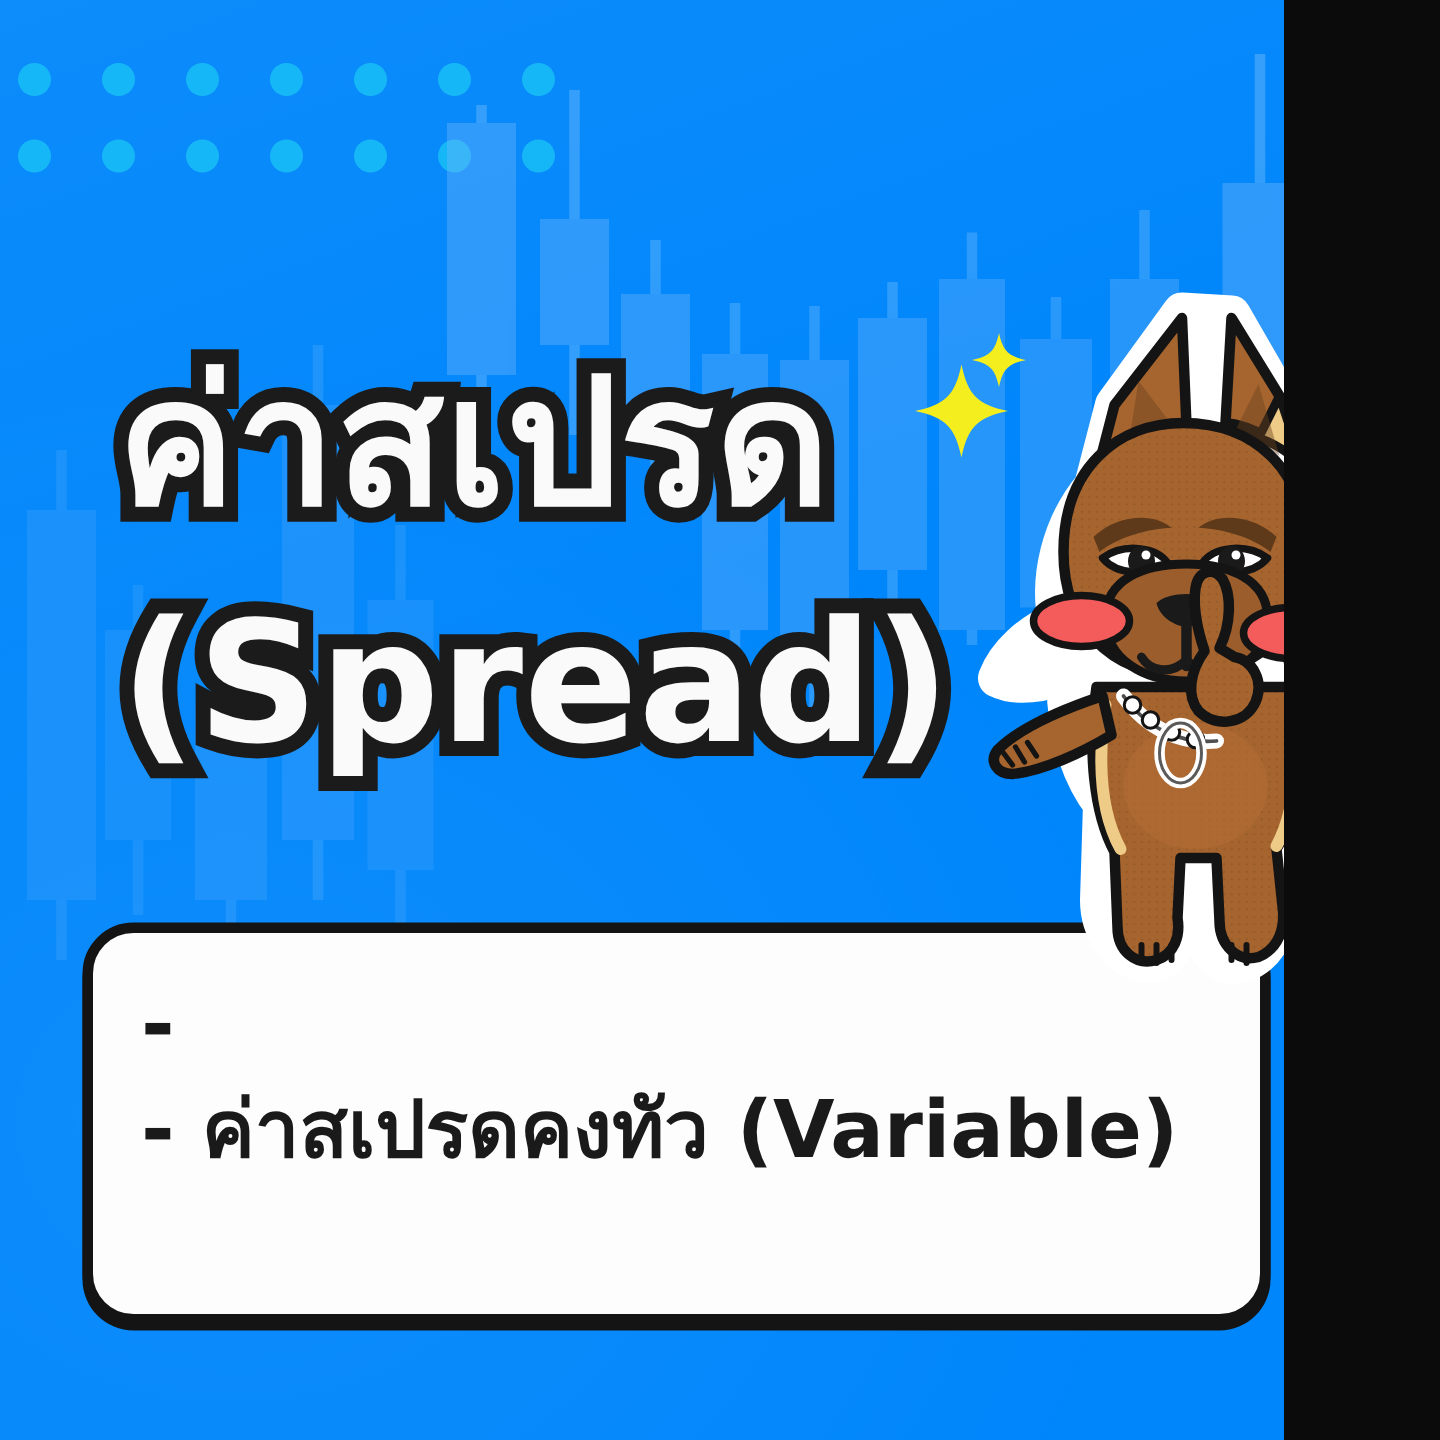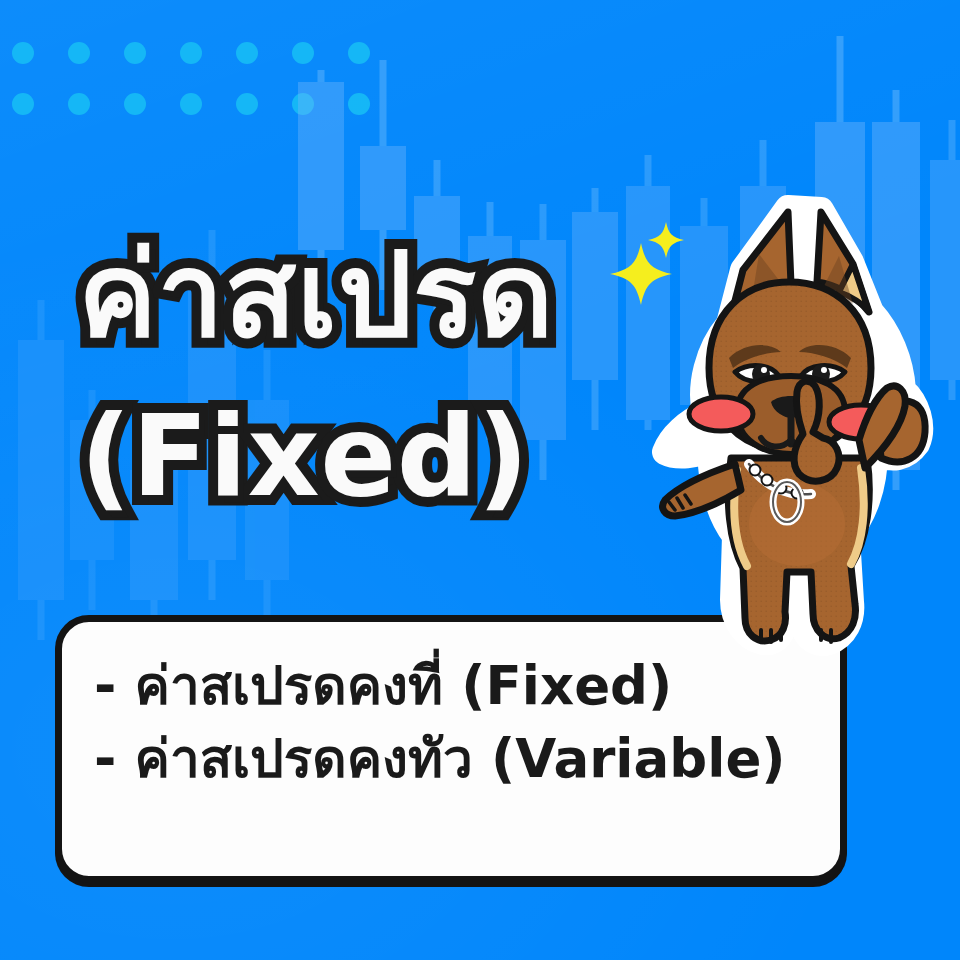--- a/index.html
+++ b/index.html
@@ -1,19 +1,19 @@
 <!DOCTYPE html>
 <html><head>
 <meta charset="utf-8">
 <style>
   html,body{margin:0;padding:0;background:#0b0b0b;}
   *{box-sizing:border-box;}
   #stage{
     position:relative;
-    width:960px;height:960px;
+    width:856px;height:960px;
     overflow:hidden;
     font-family:"DejaVu Sans","Liberation Sans",sans-serif;
     background:#ef4444;
   }
 
   
   .bg-base{position:absolute;inset:0;background:#0086FB;}
   .bg-grad{position:absolute;inset:0;
     background:linear-gradient(160deg,rgba(255,255,255,.05) 0%,rgba(0,0,0,0) 45%),
                radial-gradient(120% 90% at 18% 78%, rgba(255,255,255,.06) 0%, rgba(255,255,255,0) 60%);}
@@ -162,28 +162,27 @@
     </svg>
   </div>
   <div class="sparkle" style="left:648px;top:222px;">
     <svg width="36" height="36" viewBox="0 0 100 100">
       <path d="M50 0 C57 33 67 43 100 50 C67 57 57 67 50 100 C43 67 33 57 0 50 C33 43 43 33 50 0 Z" fill="#F5EE1E"></path>
     </svg>
   </div>
 
   <div class="headline">
     <div class="hl-line hl-thai">ค่าสเปรด</div>
-    <div class="hl-line hl-en">(Fixed)</div>
+    <div class="hl-line hl-en">(Spread)</div>
   </div>
 
   <div class="card">
     <div class="card-list" id="bullet-list">
         <div class="bullet-row">
           <span class="bullet-dash">-</span>
-          <span class="bullet-text">ค่าสเปรดคงที่ (Fixed)</span>
         </div>
         <div class="bullet-row">
           <span class="bullet-dash">-</span>
           <span class="bullet-text">ค่าสเปรดคงทัว (Variable)</span>
         </div>
       </div>
   </div>
 
   <div class="mascot">
     <svg viewBox="0 0 330 470">

